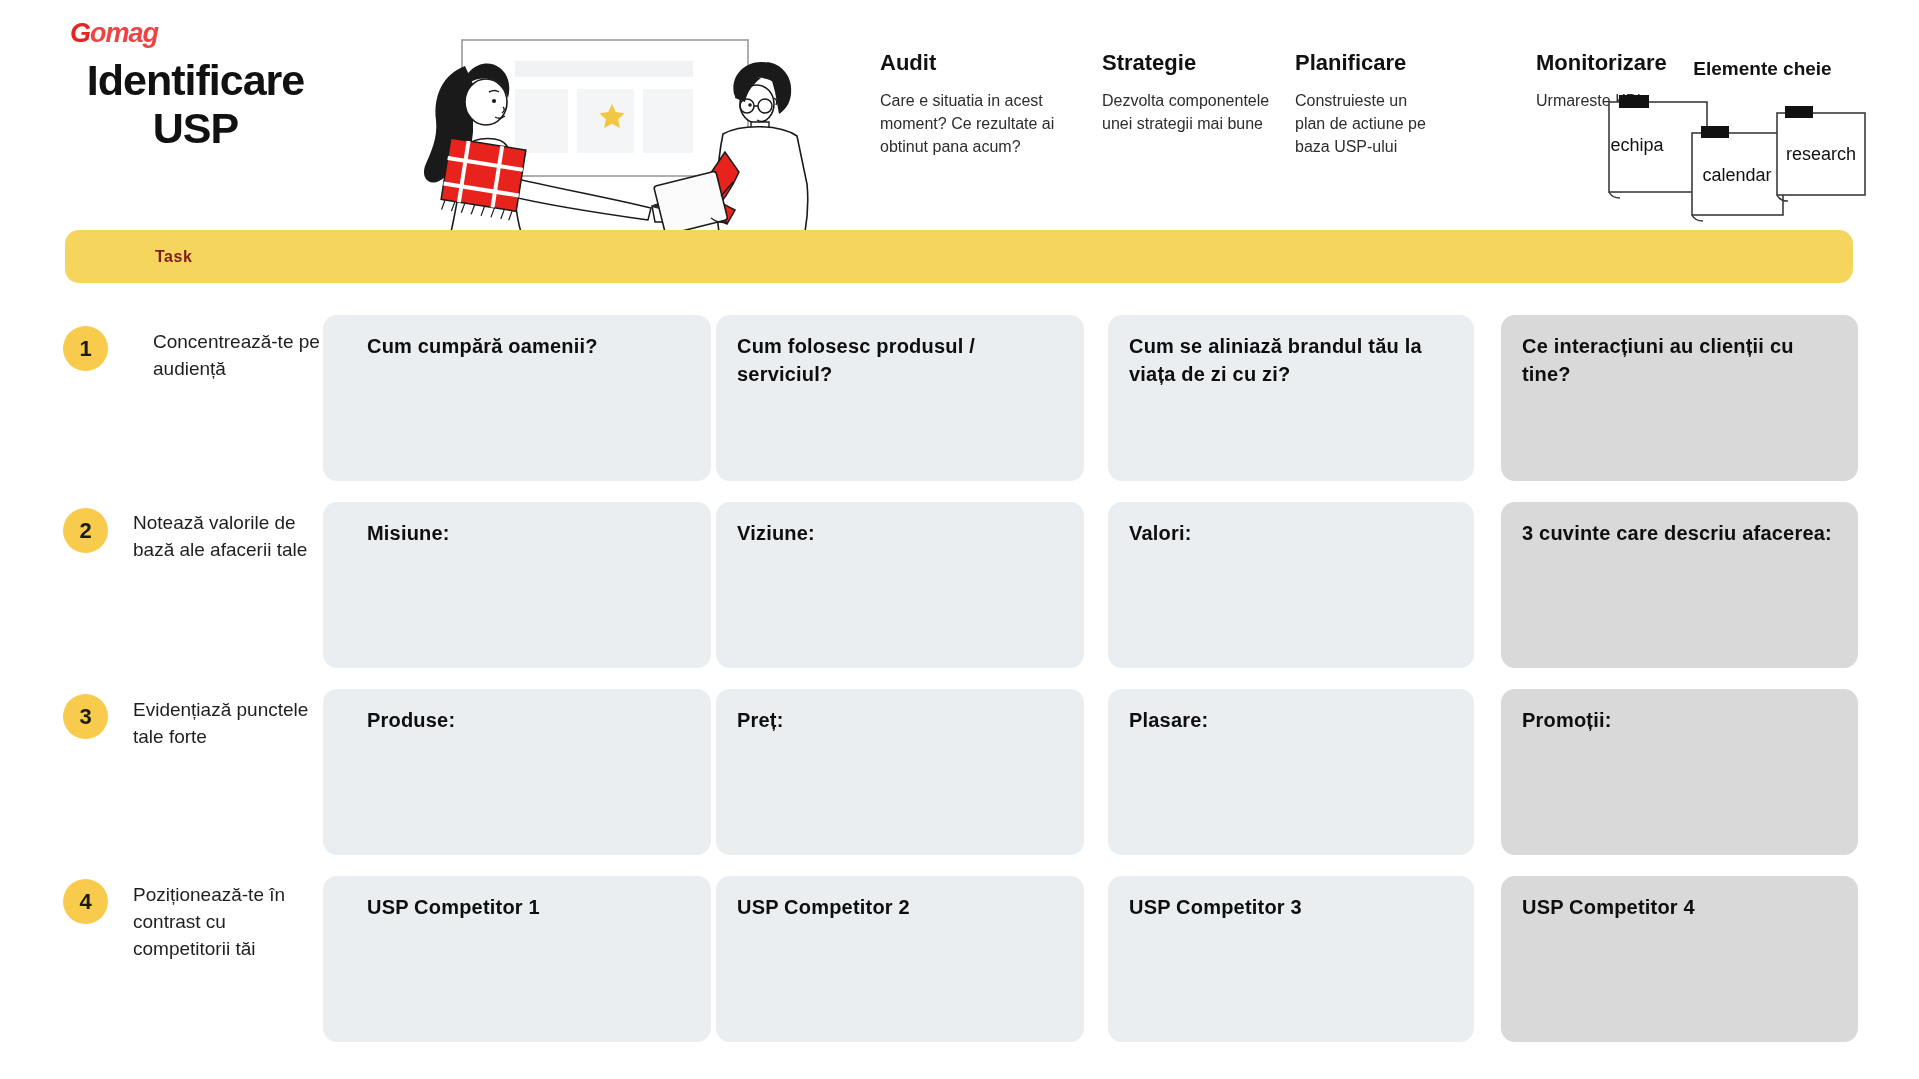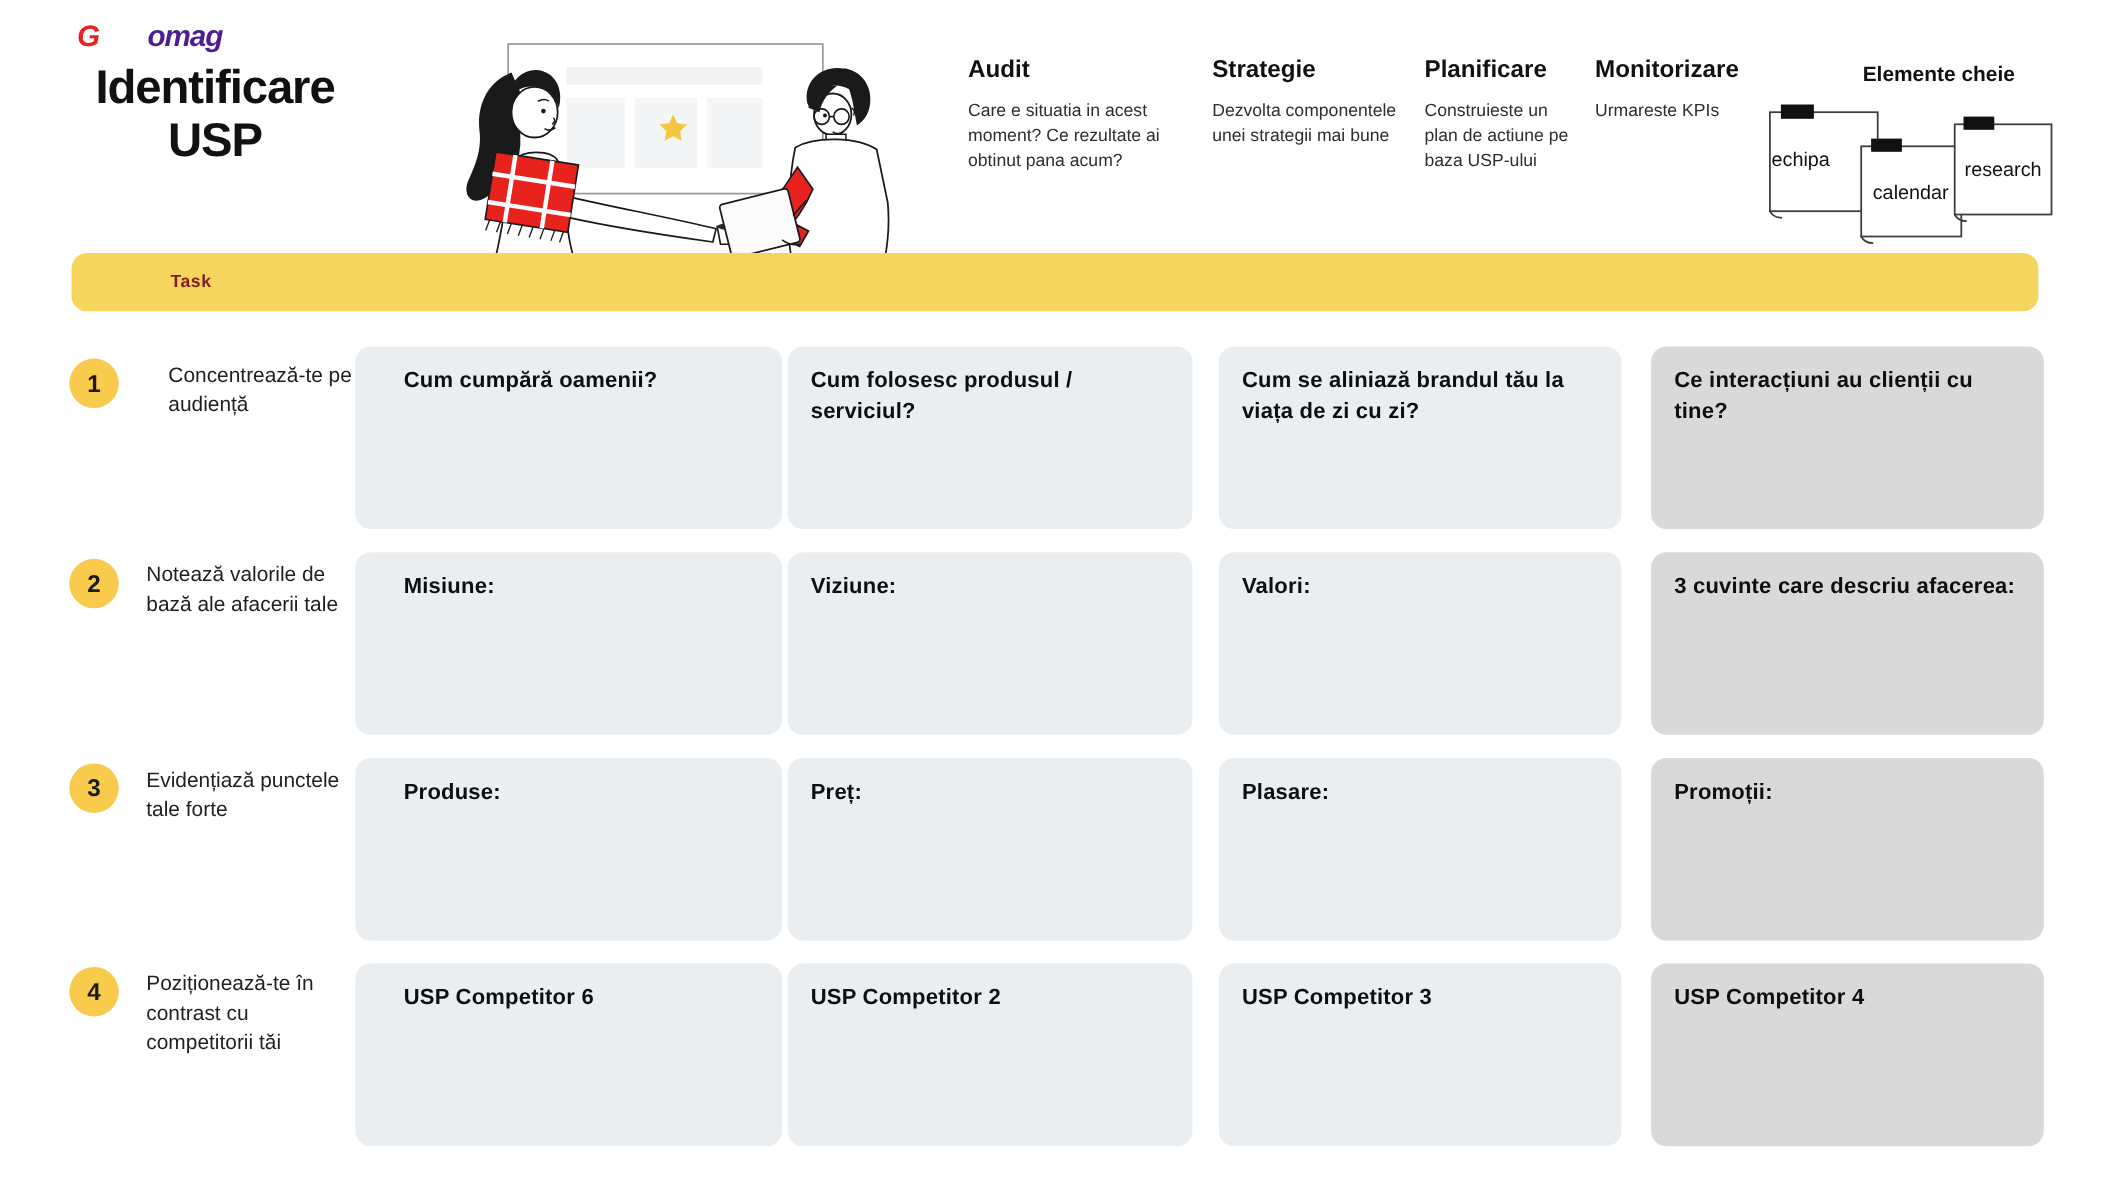--- a/index.html
+++ b/index.html
@@ -4,34 +4,34 @@
 <style>
   html,body{margin:0;padding:0;background:#fff;}
   #page{
     position:relative;width:1919px;height:1079px;overflow:hidden;background:#ffffff;
     font-family:"Liberation Sans", sans-serif;color:#111;
   }
   .abs{position:absolute;}
   
   .logo{left:70px;top:18px;font-size:27px;font-weight:800;font-style:italic;letter-spacing:-1px;}
   .logo .g{color:#E5231F;}
-  .logo .rest{color:#4c1d95;margin-left:44px;}
+  .logo .rest{color:#ef4444;}
   
   .page-title{
     left:48px;top:56px;width:295px;text-align:center;
     font-size:43px;line-height:1.12;font-weight:800;letter-spacing:-1px;color:#111;
   }
   
   .phase{top:50px;}
   .phase-title{font-size:22px;font-weight:800;color:#111;}
   .phase-desc{margin-top:13px;font-size:16px;line-height:1.45;color:#2d2d2d;}
   .p-audit{left:880px;width:200px;}
   .p-strategie{left:1102px;width:182px;}
   .p-planificare{left:1295px;width:146px;}
-  .p-monitorizare{left:1450px;width:172px;}
+  .p-monitorizare{left:1536px;width:172px;}
   .key-heading{left:1655px;top:58px;width:215px;text-align:center;font-size:19px;font-weight:800;}
   
   .task-bar{
     left:65px;top:230px;width:1788px;height:53px;background:#F6D55F;border-radius:14px;
     display:flex;align-items:center;
   }
   .task-bar span{margin-left:90px;font-size:16px;font-weight:700;letter-spacing:.5px;color:#7f1d1d;}
   
   .step-circle{
     left:63px;width:45px;height:45px;border-radius:50%;background:#F8CB4C;
@@ -230,21 +230,21 @@
   <div class="abs card dark c4 r3c">
       <div class="card-title">Promoții:</div>
     </div>
   <div class="abs card c3 r3c">
       <div class="card-title">Plasare:</div>
     </div>
 
   <div class="abs step-circle circ4">4</div>
   <div class="abs step-label lab4">Poziționează-te în contrast cu competitorii tăi</div>
   <div class="abs card c1 r4c">
-      <div class="card-title">USP Competitor 6</div>
+      <div class="card-title">USP Competitor 1</div>
     </div>
   <div class="abs card c2 r4c">
       <div class="card-title">USP Competitor 2</div>
     </div>
   <div class="abs card c3 r4c">
       <div class="card-title">USP Competitor 3</div>
     </div>
   <div class="abs card dark c4 r4c">
       <div class="card-title">USP Competitor 4</div>
     </div>

